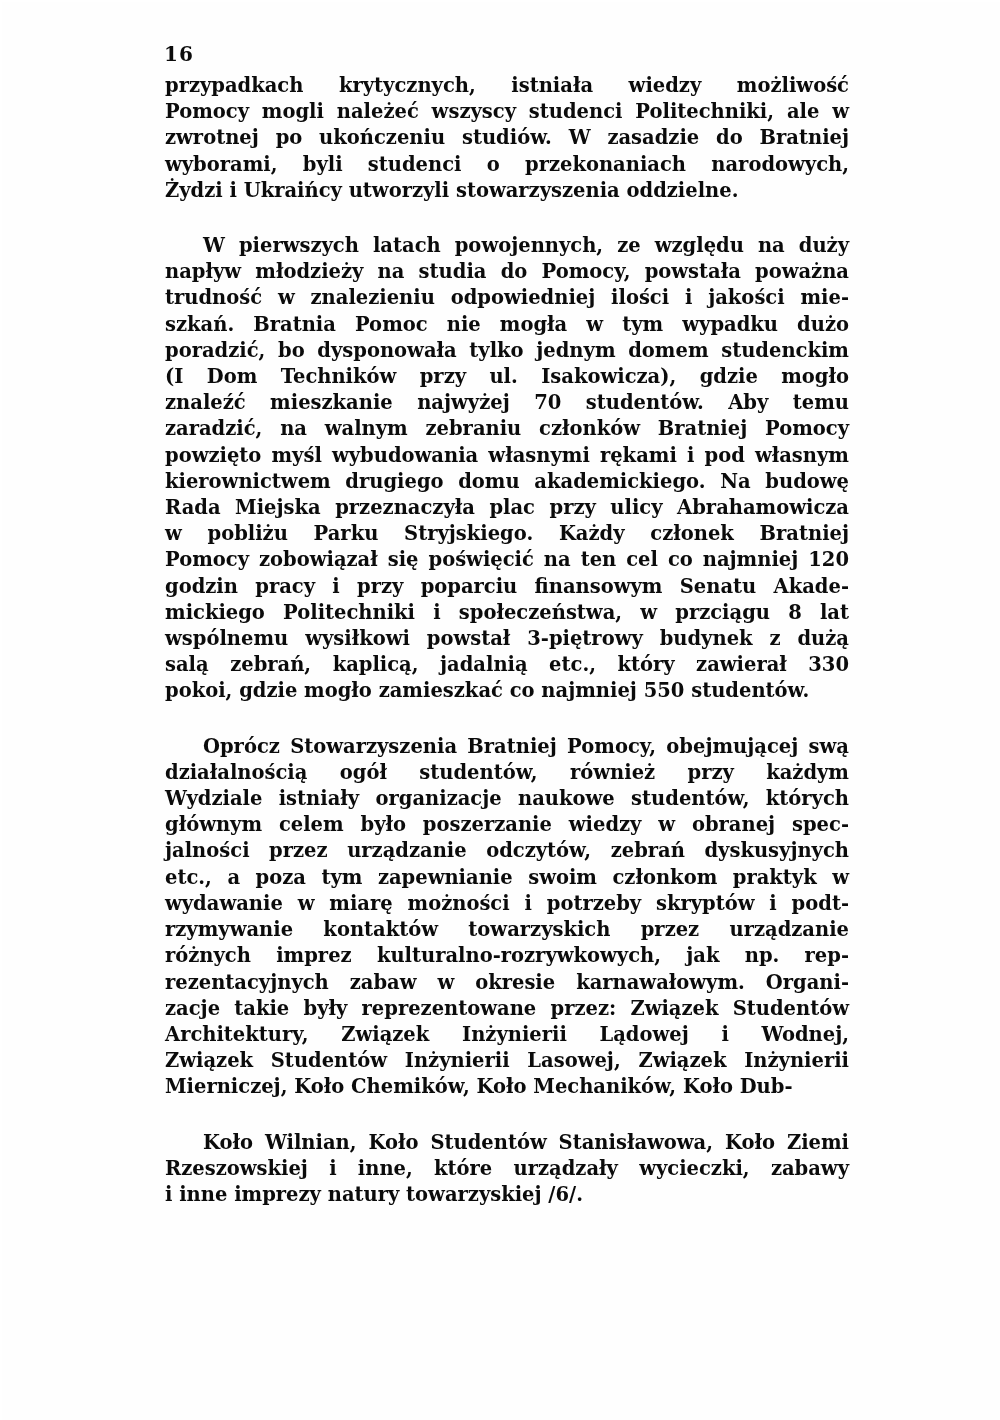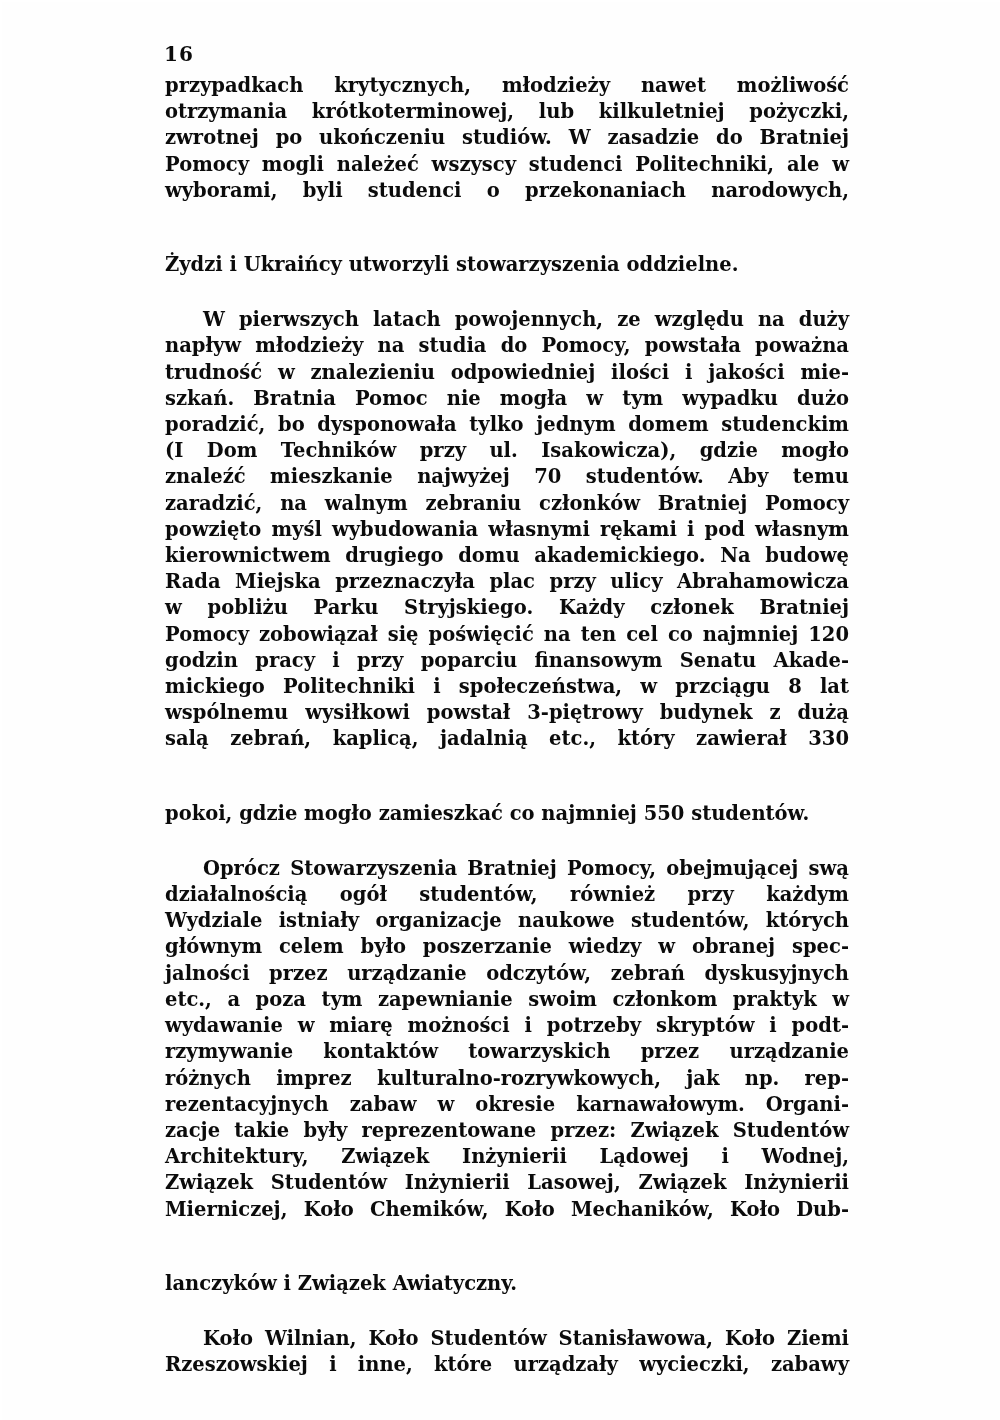--- a/index.html
+++ b/index.html
@@ -38,37 +38,35 @@
   }
   .paragraph.first { margin-top: 5px; }
   .paragraph + .paragraph { margin-top: 27px; }
   .line {
     text-align: justify;
     text-align-last: justify;
     white-space: normal;
   }
   .paragraph .line:last-child {
     text-align-last: left;
-    margin-top: 48px;
   }
   .paragraph.indent .line:first-child {
     text-indent: 38px;
   }
 </style>
 </head>
 <body>
 
 <div class="sheet">
   <div class="content">
     <div class="page-number">16</div>
     <div class="paragraph first">
-        <div class="line">przypadkach krytycznych, młodzieży nawet możliwość</div>
-        <div class="line">otrzymania krótkoterminowej, lub kilkuletniej pożyczki,</div>
+        <div class="line">przypadkach krytycznych, istniała wiedzy możliwość</div>
+        <div class="line">Pomocy mogli należeć wszyscy studenci Politechniki, ale w</div>
         <div class="line">zwrotnej po ukończeniu studiów. W zasadzie do Bratniej</div>
-        <div class="line">Pomocy mogli należeć wszyscy studenci Politechniki, ale w</div>
         <div class="line">wyborami, byli studenci o przekonaniach narodowych,</div>
         <div class="line">Żydzi i Ukraińcy utworzyli stowarzyszenia oddzielne.</div>
       </div>
     <div class="paragraph indent">
         <div class="line">W pierwszych latach powojennych, ze względu na duży</div>
         <div class="line">napływ młodzieży na studia do Pomocy, powstała poważna</div>
         <div class="line">trudność w znalezieniu odpowiedniej ilości i jakości mie-</div>
         <div class="line">szkań. Bratnia Pomoc nie mogła w tym wypadku dużo</div>
         <div class="line">poradzić, bo dysponowała tylko jednym domem studenckim</div>
         <div class="line">(I Dom Techników przy ul. Isakowicza), gdzie mogło</div>
@@ -93,21 +91,20 @@
         <div class="line">jalności przez urządzanie odczytów, zebrań dyskusyjnych</div>
         <div class="line">etc., a poza tym zapewnianie swoim członkom praktyk w</div>
         <div class="line">wydawanie w miarę możności i potrzeby skryptów i podt-</div>
         <div class="line">rzymywanie kontaktów towarzyskich przez urządzanie</div>
         <div class="line">różnych imprez kulturalno-rozrywkowych, jak np. rep-</div>
         <div class="line">rezentacyjnych zabaw w okresie karnawałowym. Organi-</div>
         <div class="line">zacje takie były reprezentowane przez: Związek Studentów</div>
         <div class="line">Architektury, Związek Inżynierii Lądowej i Wodnej,</div>
         <div class="line">Związek Studentów Inżynierii Lasowej, Związek Inżynierii</div>
         <div class="line">Mierniczej, Koło Chemików, Koło Mechaników, Koło Dub-</div>
-        <div class="line">lanczyków i Związek Awiatyczny.</div>
       </div>
     <div class="paragraph indent">
         <div class="line">Koło Wilnian, Koło Studentów Stanisławowa, Koło Ziemi</div>
         <div class="line">Rzeszowskiej i inne, które urządzały wycieczki, zabawy</div>
         <div class="line">i inne imprezy natury towarzyskiej /6/.</div>
       </div>
   </div>
 </div>
 
 </body></html>

